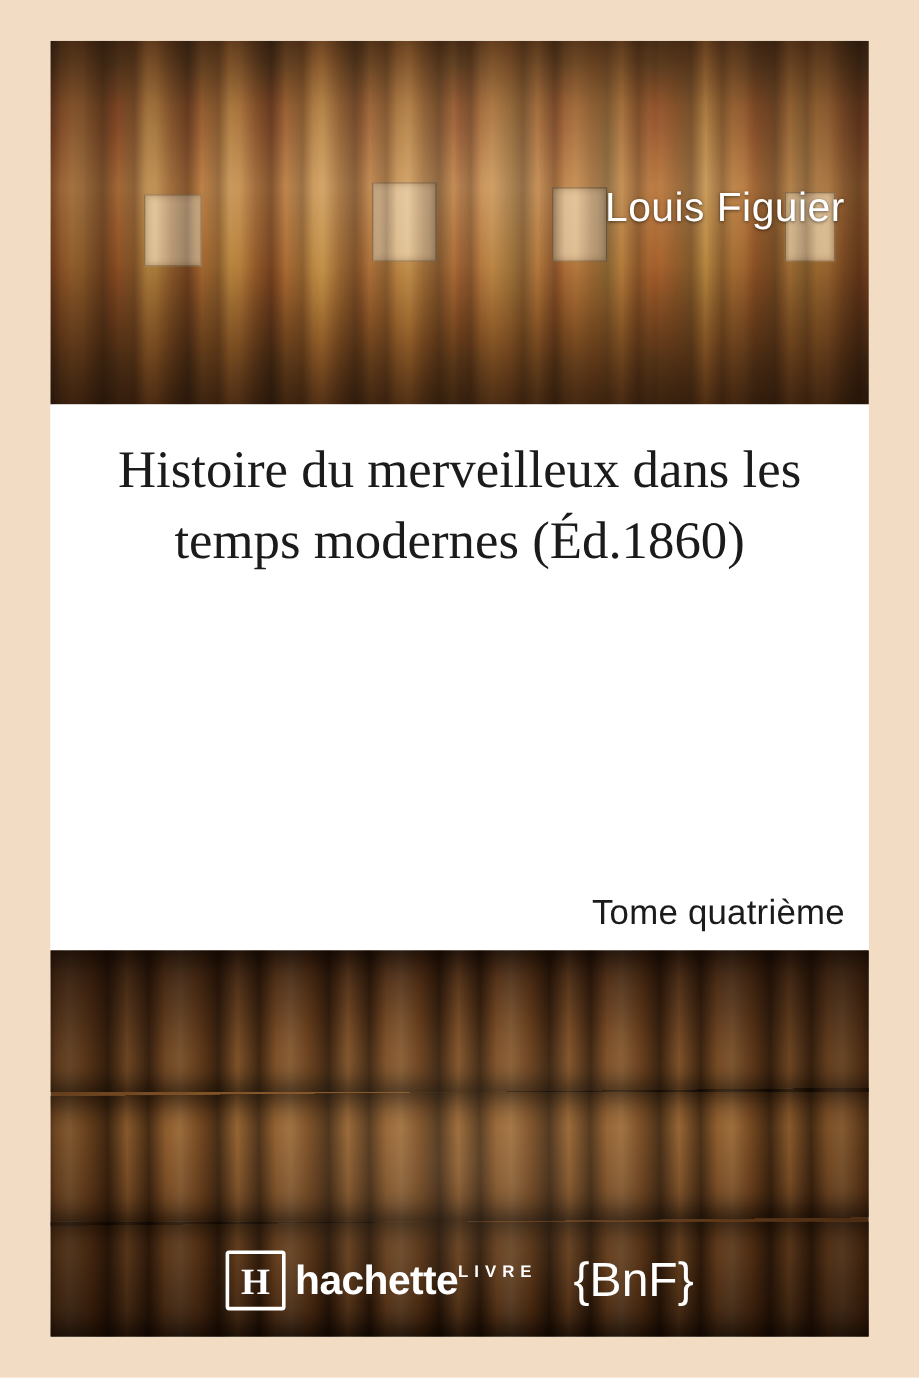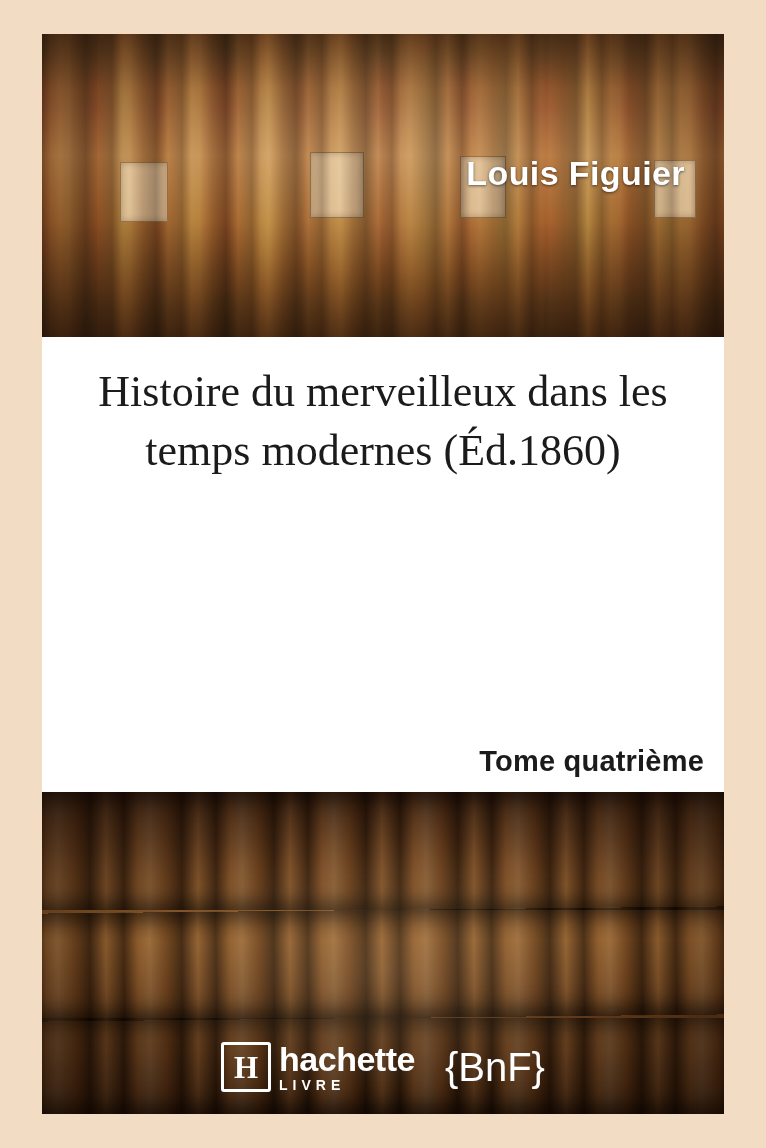--- a/index.html
+++ b/index.html
@@ -77,24 +77,24 @@
     background: radial-gradient(ellipse at 50% 40%, rgba(255,230,190,0.20) 0%, rgba(0,0,0,0.0) 45%, rgba(30,12,4,0.45) 100%);
   }
   .label-patch {
     position: absolute;
     background: rgba(236,214,178,0.78);
     border: 1px solid rgba(90,55,22,0.55);
     box-shadow: inset 0 0 6px rgba(90,55,22,0.35);
   }
   .author-name {
     position: absolute;
-    right: 39px;
+    right: 20px;
     top: 120px;
     font-size: 34px;
-    font-weight: bold;
+    font-weight: normal;
     color: #ffffff;
     letter-spacing: 0.4px;
     text-shadow: 0 1px 3px rgba(0,0,0,0.55);
     z-index: 5;
     text-align: center;
   }
 
   
   .title-area {
     position: absolute;
@@ -116,21 +116,21 @@
     font-size: 44px;
     line-height: 1.33;
     color: #1b1b1b;
     font-weight: normal;
   }
   .volume {
     position: absolute;
     right: 20px;
     bottom: 14px;
     font-size: 29px;
-    font-weight: bold;
+    font-weight: normal;
     color: #1b1b1b;
     letter-spacing: 0.2px;
   }
 
   
   .photo-bottom {
     position: absolute;
     left: 0;
     top: 758px;
     width: 682px;
@@ -189,21 +189,20 @@
     font-family: "Liberation Serif", serif;
     font-size: 31px;
     font-weight: bold;
     display: flex;
     align-items: center;
     justify-content: center;
     line-height: 1;
   }
   .hachette .h-words {
     display: flex;
-    flex-direction: column;
     line-height: 1;
   }
   .hachette .h-main {
     color: #ffffff;
     font-size: 34px;
     font-weight: bold;
     letter-spacing: -0.5px;
   }
   .hachette .h-sub {
     color: #ffffff;

